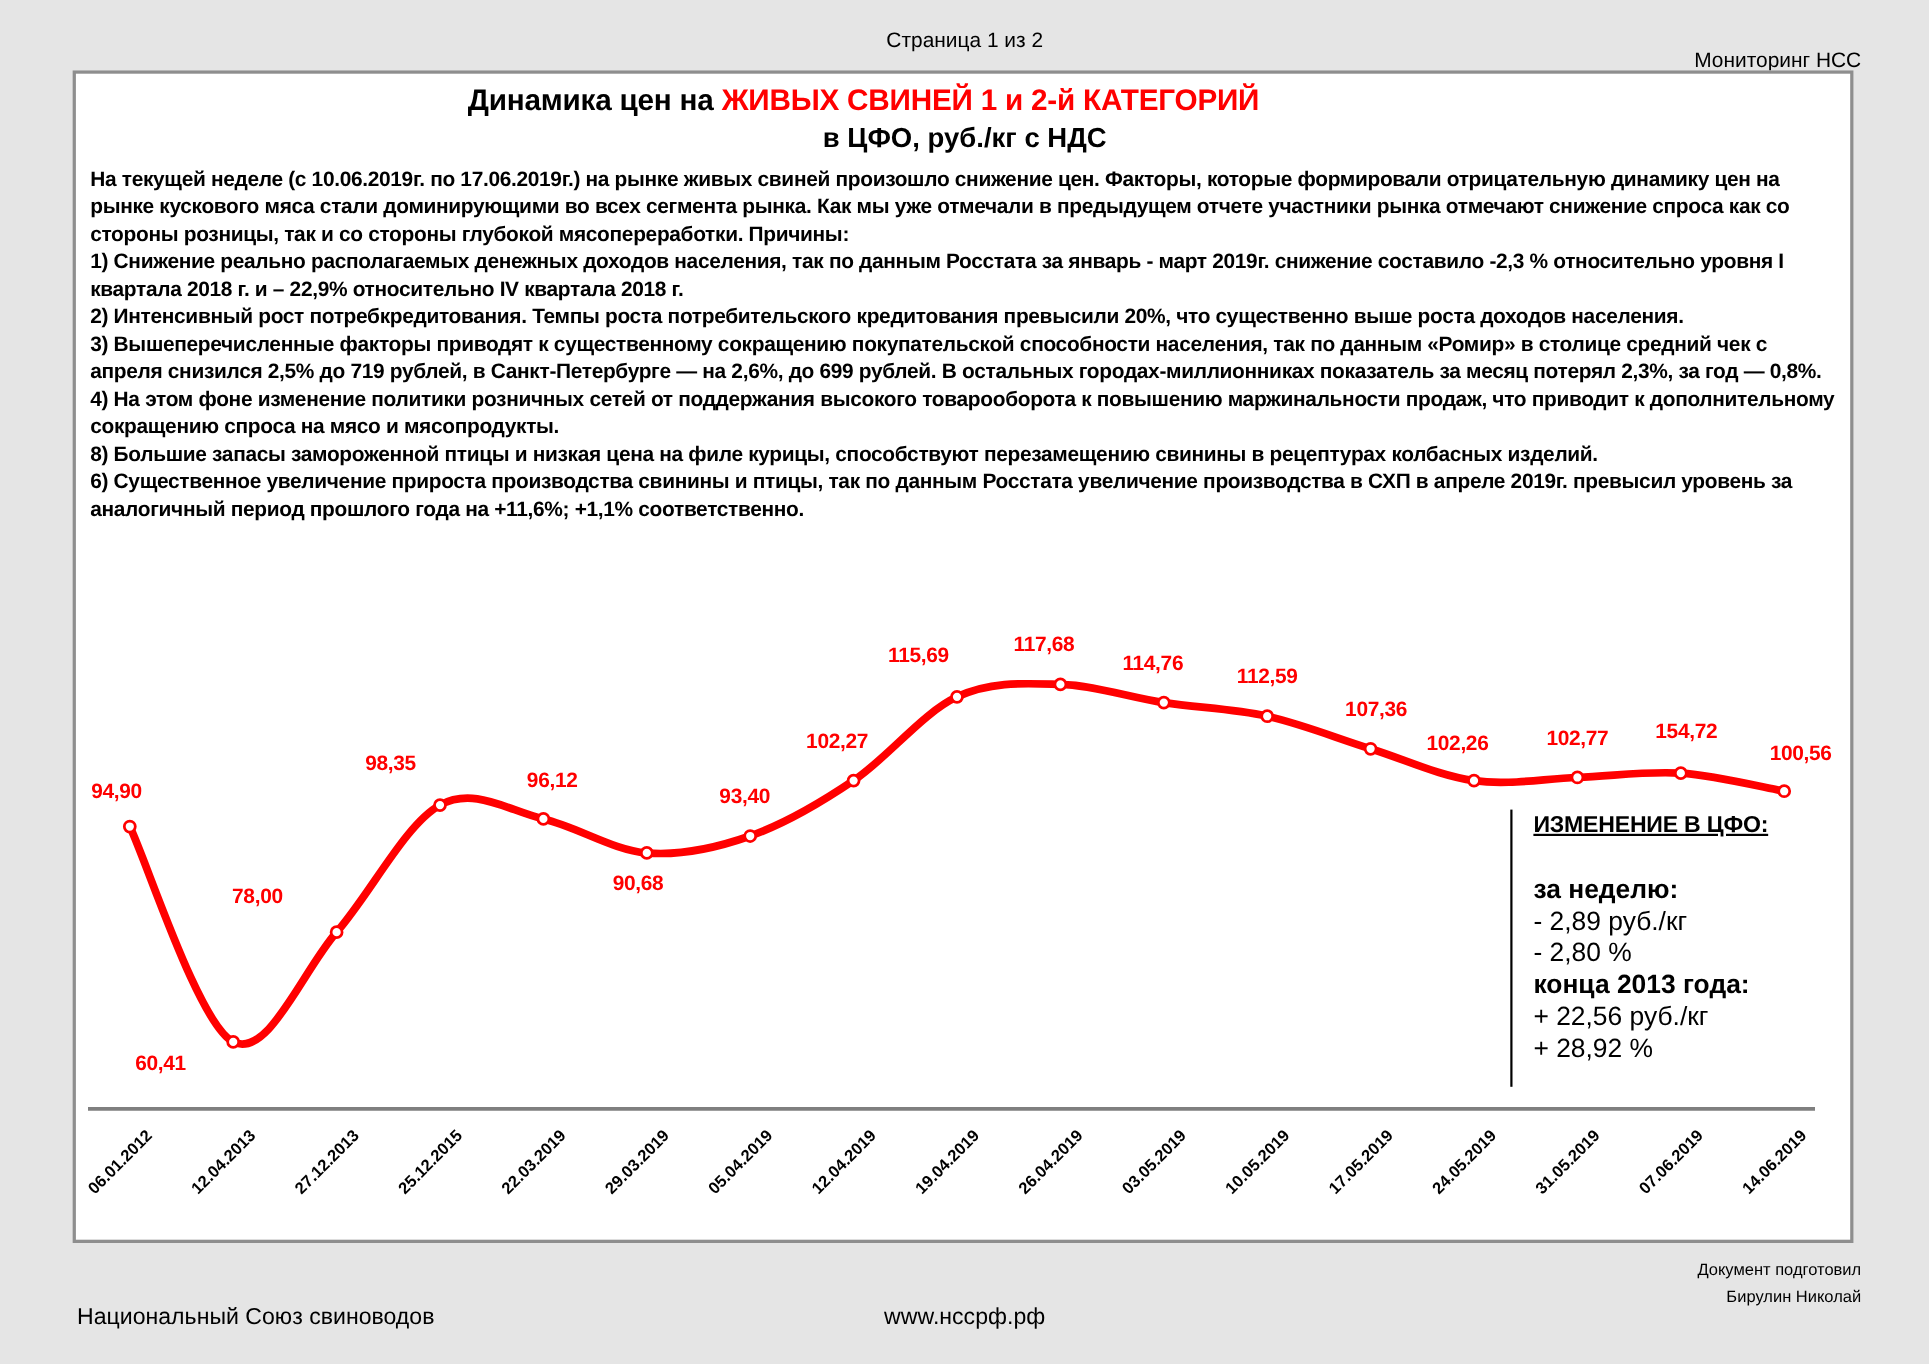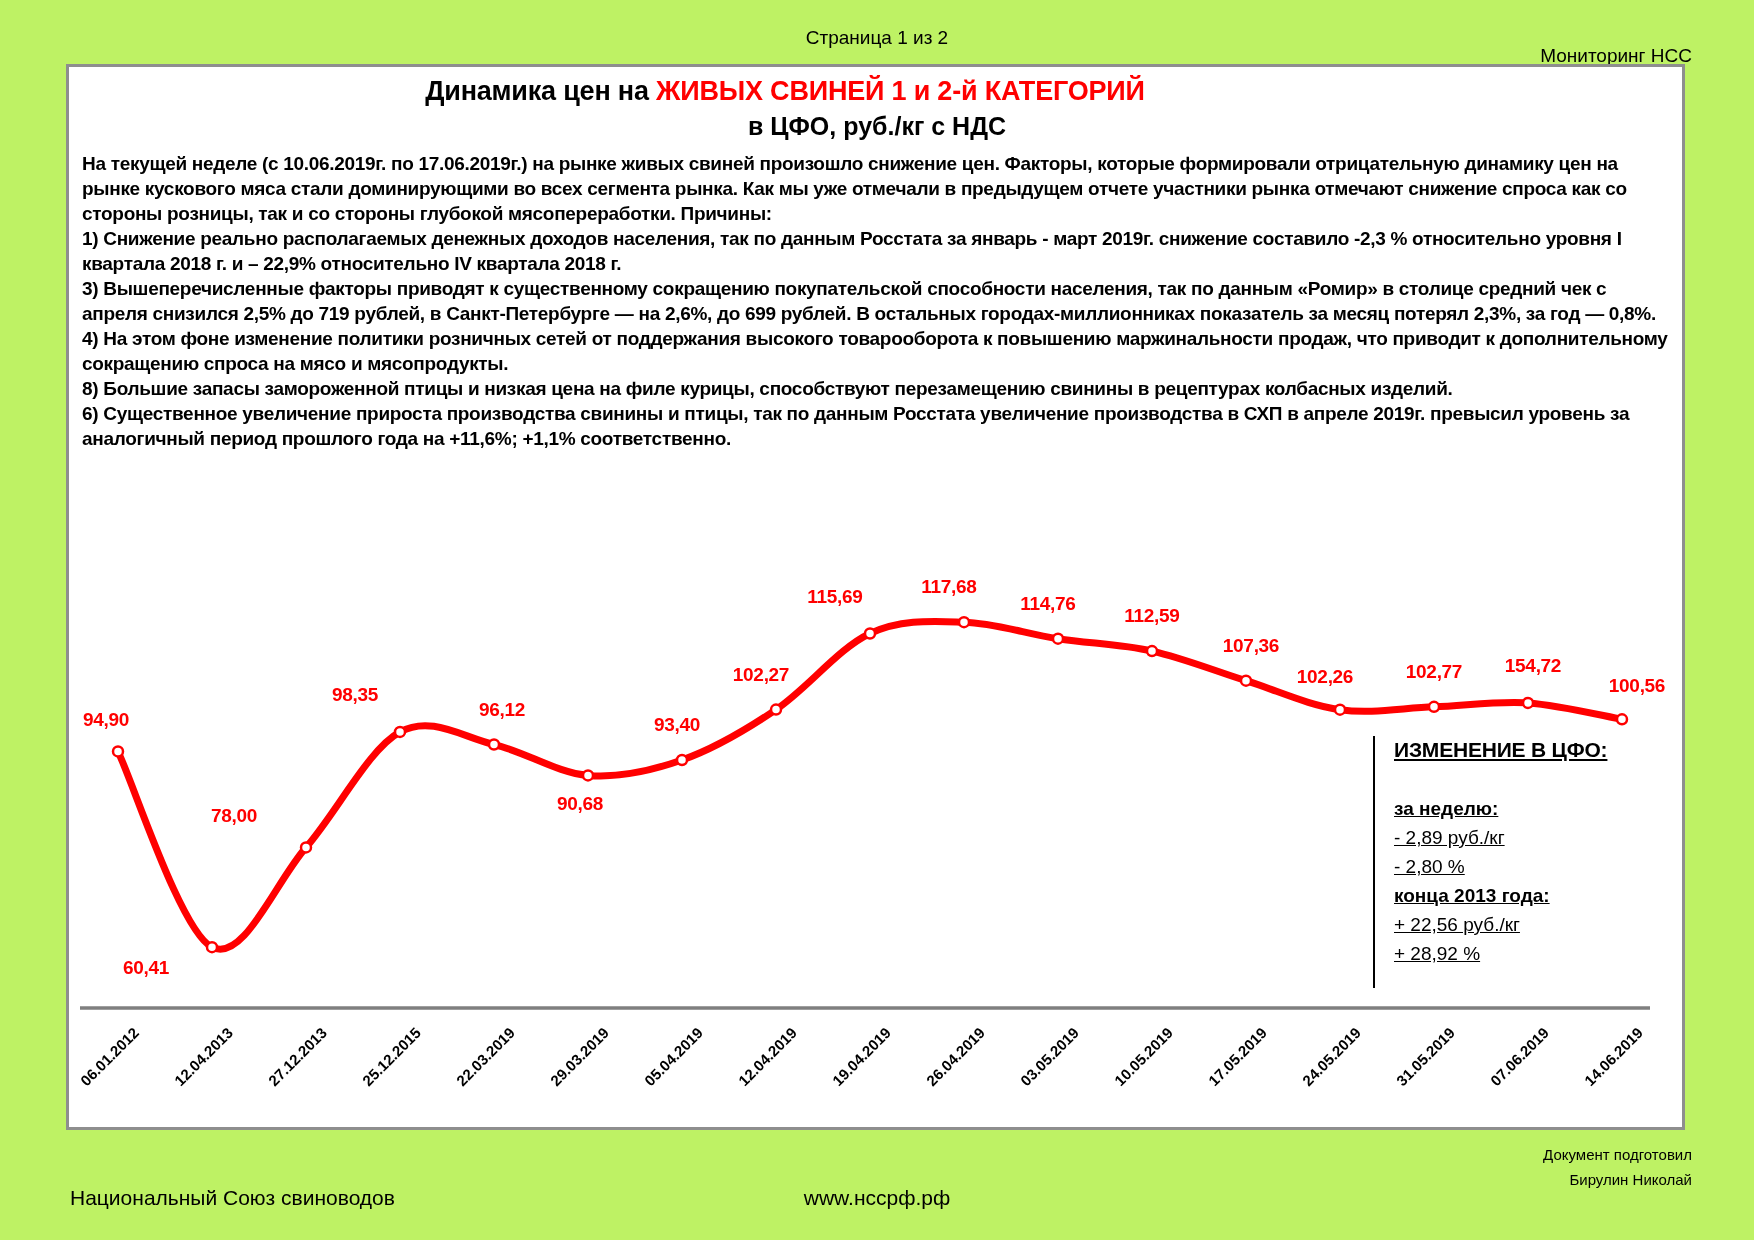--- a/index.html
+++ b/index.html
@@ -1,16 +1,16 @@
 <!DOCTYPE html>
 <html><head>
 <meta charset="utf-8">
 <style>
   html,body { margin:0; padding:0; background:#fff; }
-  .page { position:relative; width:1754px; height:1240px; background:#bef264; color:#000;
+  .page { position:relative; width:1754px; height:1240px; background:#e5e5e5; color:#000;
           font-family:"Liberation Sans", sans-serif; overflow:hidden; }
 
   .hdr-center { position:absolute; top:27px; left:0; width:1754px; text-align:center; font-size:19px; }
   .hdr-right  { position:absolute; top:45px; right:62px; font-size:19px; }
 
   .doc-box { position:absolute; left:66px; top:64px; width:1613px; height:1060px;
              border:3px solid #8e8e8e; background:#fff; }
 
   .title    { position:absolute; top:76px; left:0; width:1570px; text-align:center;
               font-size:27px; font-weight:bold; letter-spacing:-0.2px; }
@@ -26,21 +26,21 @@
 
   .val-label { position:absolute; width:90px; text-align:center; color:#ff0000;
                font-size:19px; font-weight:bold; letter-spacing:-0.3px; white-space:nowrap; }
   .xlabel { position:absolute; width:160px; text-align:right; font-size:15px; font-weight:bold;
             transform-origin:100% 0; transform:rotate(-45deg); white-space:nowrap; }
 
   .annot-sep   { position:absolute; left:1373px; top:736px; width:2px; height:252px; background:#000; }
   .annot       { position:absolute; left:1394px; top:738px; width:288px; }
   .annot-title { font-size:21px; font-weight:bold; text-decoration:underline; letter-spacing:-0.2px; }
   .annot-rows  { margin-top:32px; }
-  .annot-row   { font-size:19px; line-height:29px;text-decoration:underline; }
+  .annot-row   { font-size:24px; line-height:29px; }
   .annot-row.b { font-weight:bold; }
 
   .ftr-org  { position:absolute; left:70px;  top:1186px; font-size:21px; }
   .ftr-site { position:absolute; left:0; top:1186px; width:1754px; text-align:center; font-size:21px; }
   .ftr-prep { position:absolute; right:62px; top:1142px; text-align:right; font-size:15px; line-height:25px; }
 </style>
 </head>
 <body>
 
 <div class="page">
@@ -49,20 +49,21 @@
   <div class="hdr-right">Мониторинг НСС</div>
 
   <div class="doc-box"></div>
 
   <div class="title"><span>Динамика цен на </span><span class="red">ЖИВЫХ СВИНЕЙ 1 и 2-й КАТЕГОРИЙ</span></div>
   <div class="subtitle">в ЦФО, руб./кг с НДС</div>
 
   <div class="body-text" id="paragraphs">
       <p>На текущей неделе (с 10.06.2019г. по 17.06.2019г.) на рынке живых свиней произошло снижение цен. Факторы, которые формировали отрицательную динамику цен на рынке кускового мяса стали доминирующими во всех сегмента рынка. Как мы уже отмечали в предыдущем отчете участники рынка отмечают снижение спроса как со стороны розницы, так и со стороны глубокой мясопереработки. Причины:</p>
       <p>1) Снижение реально располагаемых денежных доходов населения, так по данным Росстата за январь - март 2019г. снижение составило -2,3 % относительно уровня I квартала 2018 г. и – 22,9% относительно IV квартала 2018 г.</p>
+      <p>2) Интенсивный рост потребкредитования.  Темпы роста потребительского кредитования превысили 20%, что существенно выше роста доходов населения.</p>
       <p>3) Вышеперечисленные факторы приводят к существенному сокращению покупательской способности населения, так по данным «Ромир» в столице средний чек с апреля снизился 2,5% до 719 рублей, в Санкт-Петербурге — на 2,6%, до 699 рублей. В остальных городах-миллионниках показатель за месяц потерял 2,3%, за год — 0,8%.</p>
       <p>4) На этом фоне изменение политики розничных сетей от поддержания высокого товарооборота к повышению маржинальности продаж, что приводит к дополнительному сокращению спроса на мясо и мясопродукты.</p>
       <p>8) Большие запасы замороженной птицы и низкая цена на филе курицы, способствуют перезамещению свинины в рецептурах колбасных изделий.</p>
       <p>6) Существенное увеличение прироста производства свинины и птицы, так по данным Росстата увеличение производства в СХП в апреле 2019г. превысил уровень за аналогичный период прошлого года на +11,6%; +1,1% соответственно.</p>
     </div>
 
   <svg id="chart-svg" width="1754" height="1240" viewBox="0 0 1754 1240">
       <line x1="80" y1="1008" x2="1650" y2="1008" stroke="#7f7f7f" stroke-width="3.5"></line>
       <path d="M 118 751.4 C 133.7 784.0, 180.7 931.2, 212 947.2 C 243.3 963.2, 274.7 883.3, 306 847.4 C 337.3 811.5, 368.7 749.0, 400 731.9 C 431.3 714.8, 462.7 737.3, 494 744.5 C 525.3 751.8, 556.7 772.8, 588 775.4 C 619.3 778.0, 650.7 771.0, 682 760 C 713.3 749.0, 744.7 730.7, 776 709.6 C 807.3 688.5, 838.7 648.1, 870 633.5 C 901.3 618.9, 932.7 621.3, 964 622.2 C 995.3 623.1, 1026.7 633.9, 1058 638.7 C 1089.3 643.5, 1120.7 644.1, 1152 651.1 C 1183.3 658.1, 1214.7 670.9, 1246 680.7 C 1277.3 690.5, 1308.7 705.4, 1340 709.7 C 1371.3 714.1, 1402.7 707.9, 1434 706.8 C 1465.3 705.7, 1496.7 700.8, 1528 702.9 C 1559.3 705.0, 1606.3 716.6, 1622 719.3" fill="none" stroke="#ff0000" stroke-width="7" stroke-linecap="round"></path>
       <circle cx="118" cy="751.4" r="5" fill="#ffffff" stroke="#ff0000" stroke-width="2.5"></circle>

